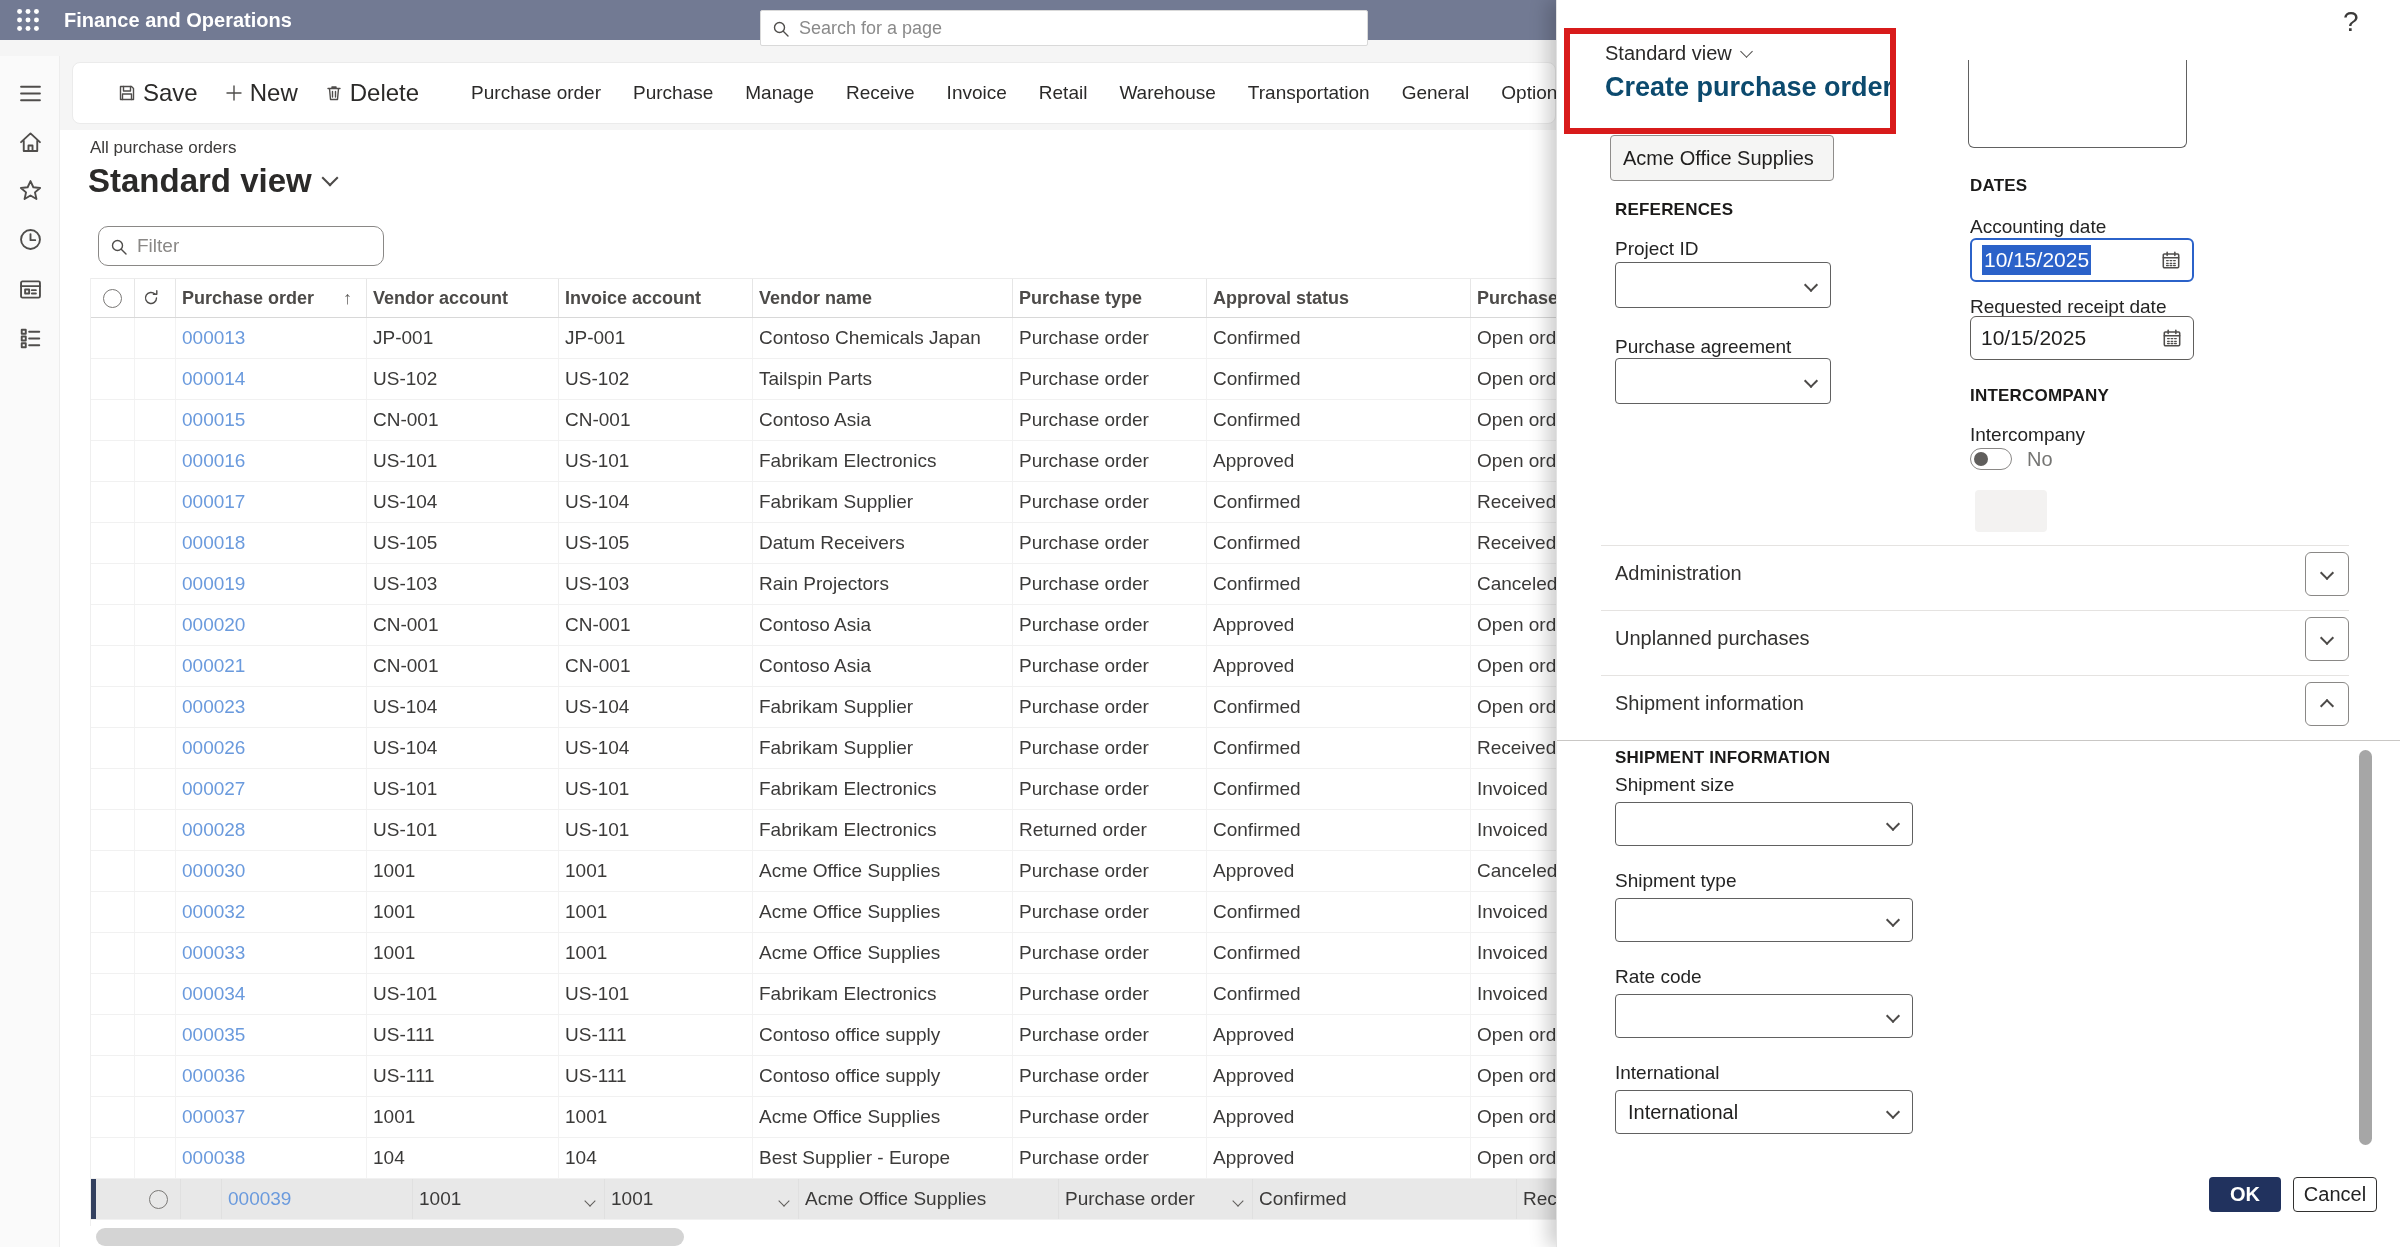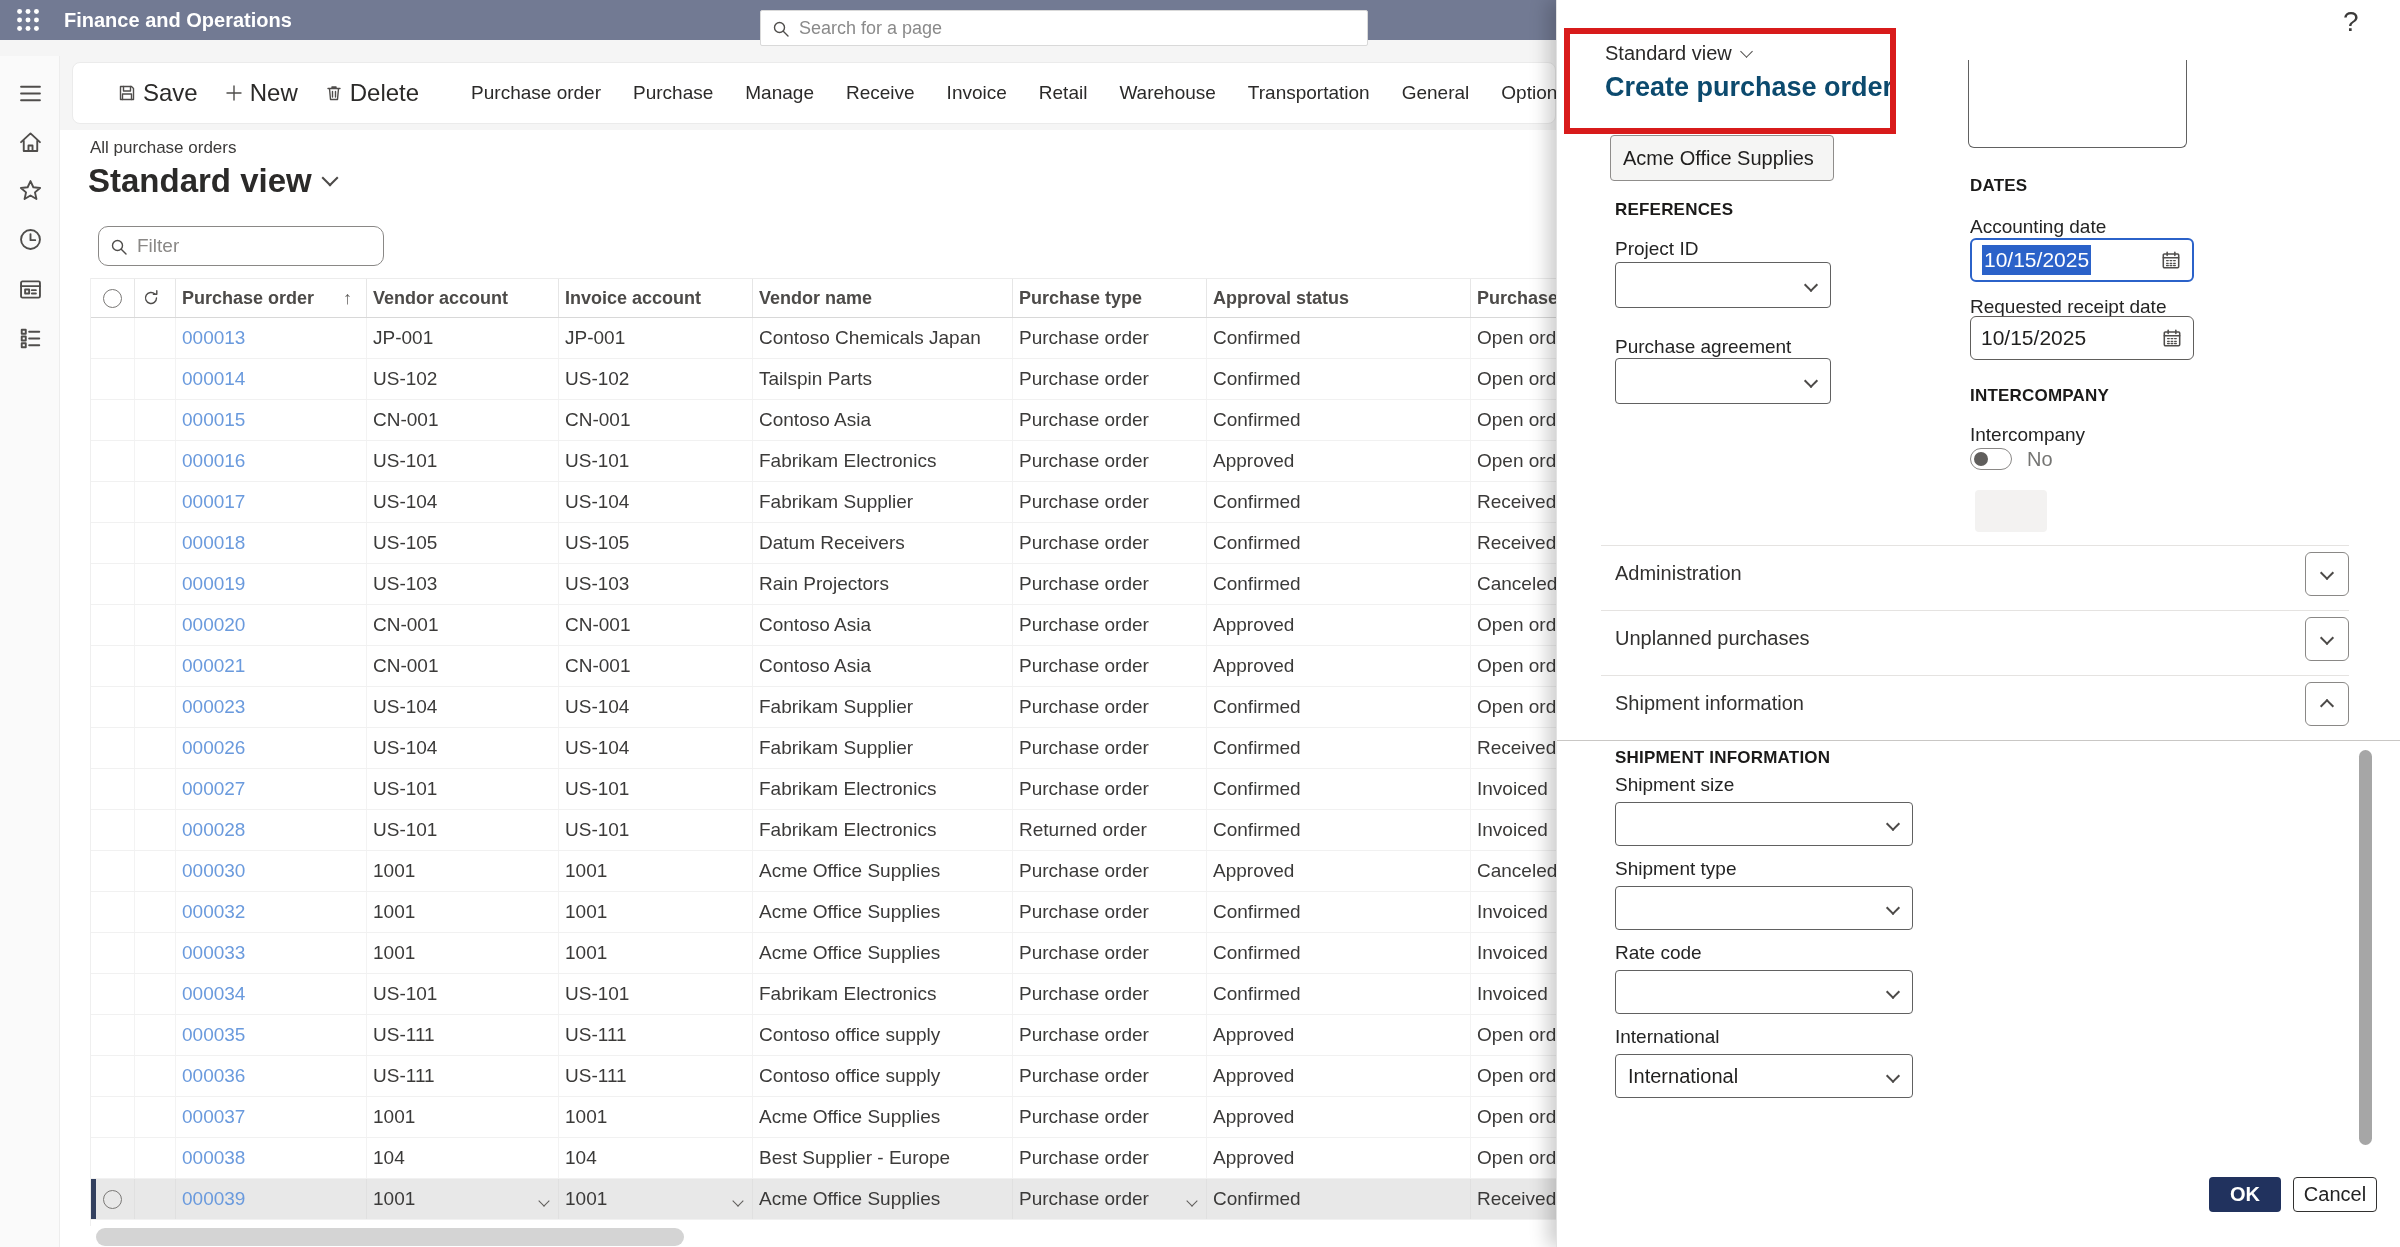--- a/index.html
+++ b/index.html
@@ -57,21 +57,21 @@
   .grid { position:absolute; left:30px; top:148px; width:1466px; height:948px; overflow:hidden;
           border-left:1px solid #efefef; }
   .grow { display:flex; height:41px; position:relative; border-bottom:1px solid #f1f1f1; background:#fff; }
   .grow.hdr { height:40px; border-bottom:1px solid #d8d8d8; border-top:1px solid #ececec; }
   .cell { flex:none; display:flex; align-items:center; padding:0 6px; white-space:nowrap;
           overflow:hidden; font-size:19px; color:#3b3a39; border-right:1px solid #f3f3f3; height:100%; }
   .grow.hdr .cell { font-size:18px; font-weight:700; color:#4c4a48; border-right:1px solid #e6e6e6; }
   .po-link { color:var(--link-blue,#6a9add); cursor:pointer; }
   .sel-circle { width:19px; height:19px; border:1.5px solid #7a7876; border-radius:50%; margin-left:6px; }
   .sort-arrow { margin-left:auto; margin-right:8px; color:#605e5c; font-size:18px; }
-  .grow.sel { background:var(--selected-row,#e8e8e8); }
+  .grow.sel { background:var(--selected-row,#e8e8e8);padding-left:46px; }
   .grow.sel::before { content:''; position:absolute; left:0; top:0; bottom:0; width:5px; background:#33405f; }
   .grow.sel .cell { border-right-color:#e0e0e0; }
   .cell-chev { margin-left:auto; margin-right:4px; }
   .cell-chev .chev { width:8px; height:8px; border-color:#5f5d5b; border-width:1.6px; }
   .hscroll { position:absolute; left:36px; top:1098px; width:588px; height:18px;
              background:#d4d4d4; border-radius:9px; cursor:pointer; }
 
   
   .panel { position:absolute; left:1556px; top:0; width:844px; height:1247px; background:#fff;
            box-shadow:-8px 0 18px rgba(0,0,0,0.20); border-left:1px solid #e2e2e2; }
@@ -111,21 +111,21 @@
   .divider { position:absolute; left:44px; width:748px; height:1px; background:#e5e3e1; }
   .divider.strong { left:0; width:844px; background:#c9c7c5; }
   .sec-label { position:absolute; left:58px; font-size:20px; color:#323130; }
   .collapse-btn { position:absolute; left:748px; width:44px; height:44px; border:1px solid #8a8886;
                   border-radius:6px; background:#fff; cursor:pointer; display:flex; align-items:center;
                   justify-content:center; }
   .collapse-btn .chev { margin-top:-3px; }
   .collapse-btn .chev.up { margin-top:4px; }
 
   .ship-fields { position:absolute; left:58px; top:774px; }
-  .ship-block { margin-bottom:12px; }
+  .ship-block { margin-bottom:24px; }
   .ship-label { font-size:19px; color:#242424; margin-bottom:6px; }
   .ship-combo { position:relative; height:44px; width:298px; background:#fff; border:1px solid #616161;
                 border-radius:4px; display:flex; align-items:center; padding:0 36px 0 12px;
                 font-size:20px; color:#201f1e; cursor:pointer; }
   .ship-combo.narrow { width:226px; }
   .ship-combo .chev { position:absolute; right:14px; top:16px; }
 
   .ok-btn { position:absolute; left:652px; top:1177px; width:72px; height:35px;
             background:var(--ok-button,#21325e); color:#fff; font-size:20px; font-weight:700;
             border:0; border-radius:4px; cursor:pointer; font-family:inherit; }

